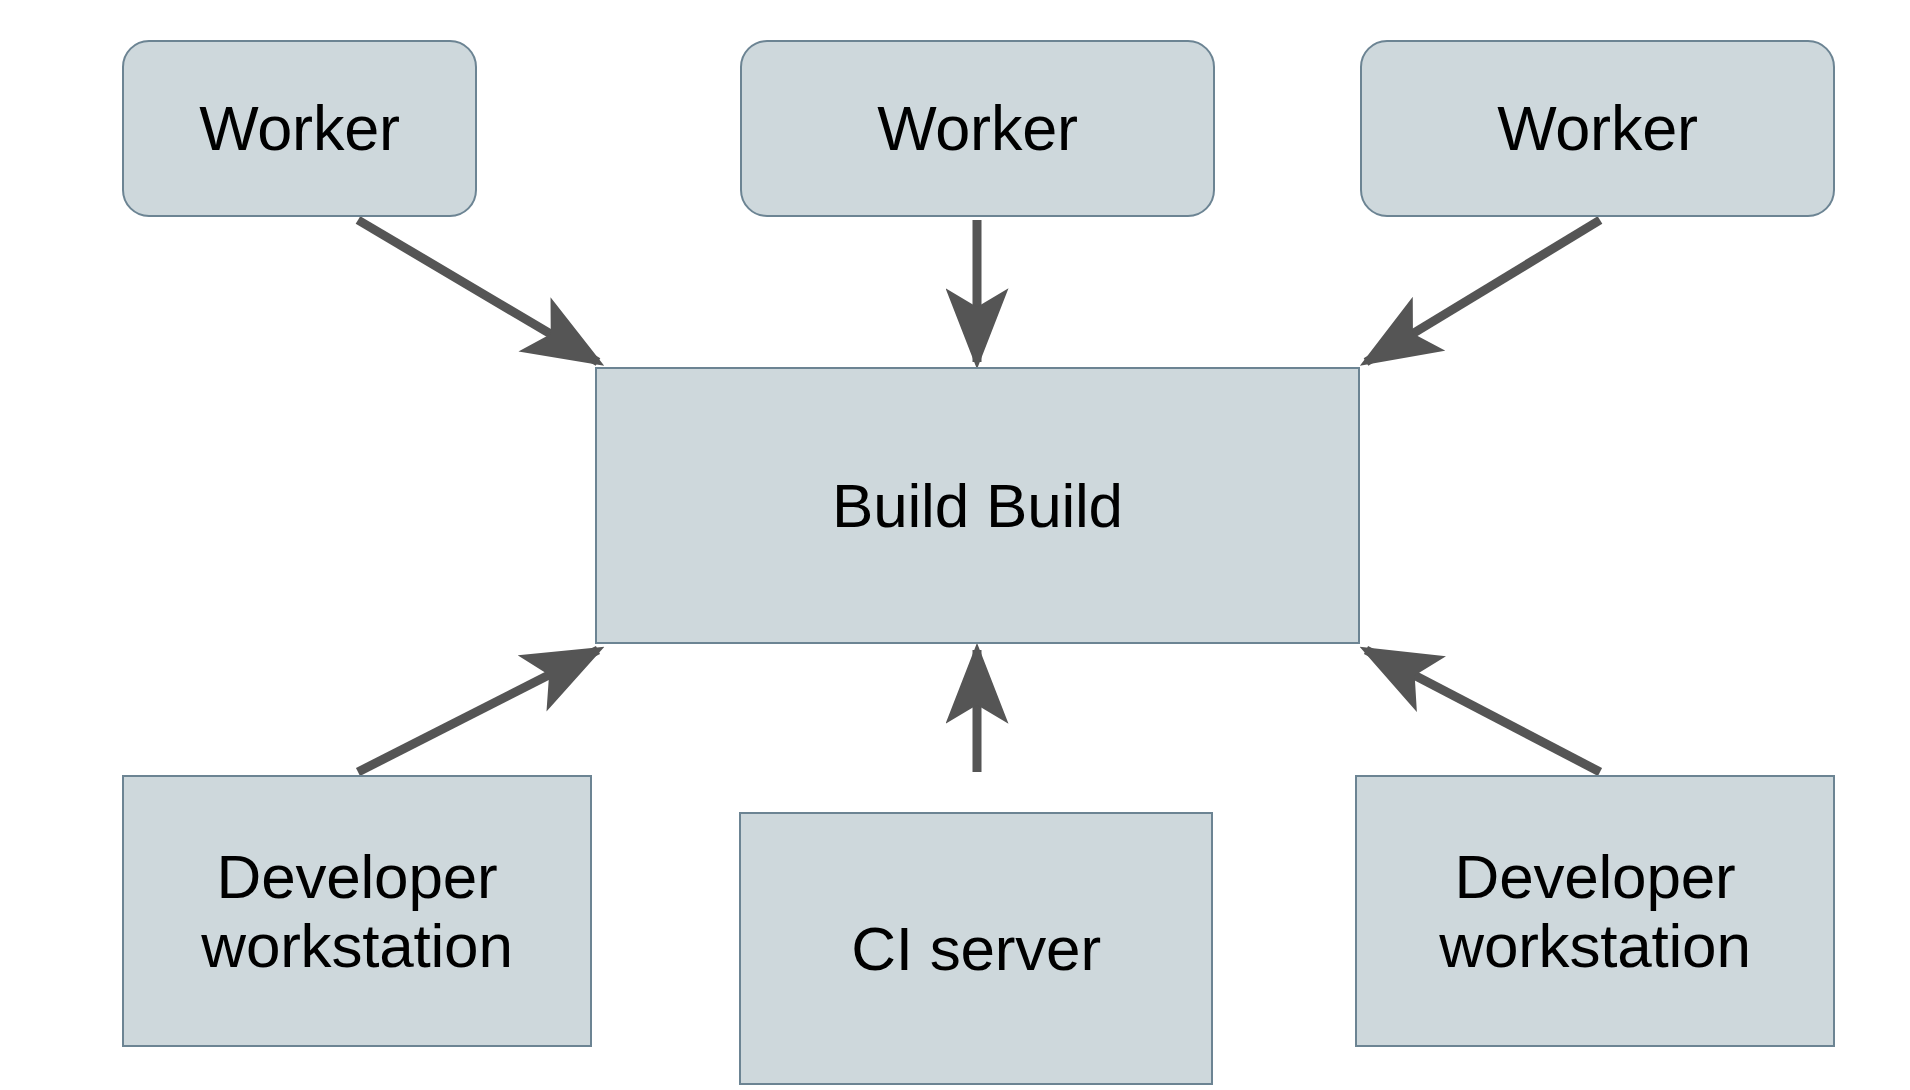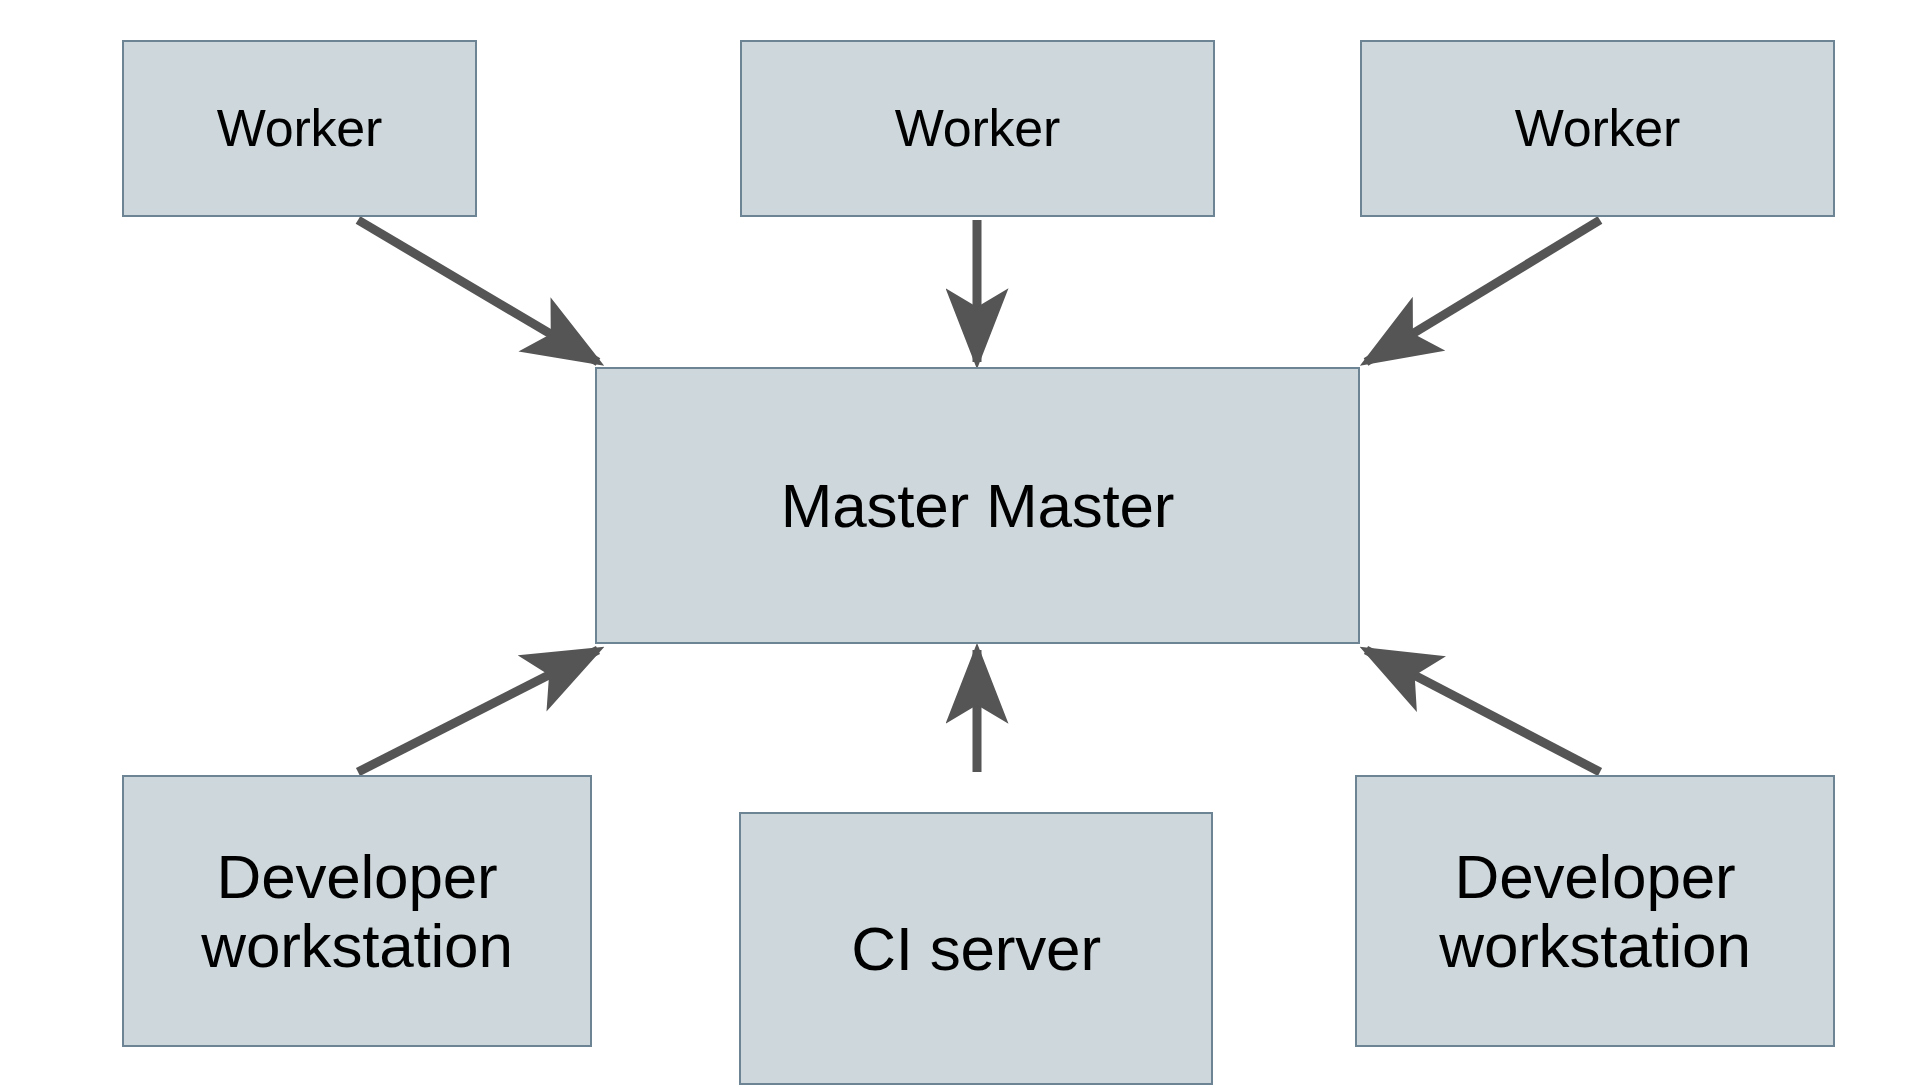--- a/index.html
+++ b/index.html
@@ -35,21 +35,21 @@
     align-items: center;
     justify-content: center;
     text-align: center;
     color: #000000;
     font-family: "Liberation Sans", sans-serif;
     font-weight: 400;
     line-height: 1.12;
     white-space: pre-line;
     letter-spacing: -0.2px;
   }
-  .node-worker { font-size: 52px; }
+  .node-worker { font-size: 63px; border-radius: 27px; }
   .node-master { font-size: 62px; }
   .node-endpoint { font-size: 62px; }
 </style>
 </head>
 <body>
 
 <div id="canvas" style="background: rgb(255, 255, 255);">
 
   <svg id="edges" viewBox="0 0 1910 1090" width="1910" height="1090" xmlns="http://www.w3.org/2000/svg">
     <defs>
@@ -67,20 +67,20 @@
     <line x1="358" y1="772" x2="598" y2="650" stroke="#555555" stroke-width="9" marker-end="url(#arrowhead)"></line>
 
     <line x1="977" y1="772" x2="977" y2="650" stroke="#555555" stroke-width="9" marker-end="url(#arrowhead)"></line>
 
     <line x1="1600" y1="772" x2="1366" y2="650" stroke="#555555" stroke-width="9" marker-end="url(#arrowhead)"></line>
   </svg>
 
   <div class="node node-worker" style="left: 122px; top: 40px; width: 355px; height: 177px; background: rgb(206, 216, 220); border-color: rgb(108, 132, 147); color: rgb(0, 0, 0);">Worker</div>
   <div class="node node-worker" style="left: 740px; top: 40px; width: 475px; height: 177px; background: rgb(206, 216, 220); border-color: rgb(108, 132, 147); color: rgb(0, 0, 0);">Worker</div>
   <div class="node node-worker" style="left: 1360px; top: 40px; width: 475px; height: 177px; background: rgb(206, 216, 220); border-color: rgb(108, 132, 147); color: rgb(0, 0, 0);">Worker</div>
-  <div class="node node-master" style="left: 595px; top: 367px; width: 765px; height: 277px; background: rgb(206, 216, 220); border-color: rgb(108, 132, 147); color: rgb(0, 0, 0);">Master Master</div>
+  <div class="node node-master" style="left: 595px; top: 367px; width: 765px; height: 277px; background: rgb(206, 216, 220); border-color: rgb(108, 132, 147); color: rgb(0, 0, 0);">Build Build</div>
   <div class="node node-endpoint" style="left: 122px; top: 775px; width: 470px; height: 272px; background: rgb(206, 216, 220); border-color: rgb(108, 132, 147); color: rgb(0, 0, 0);">Developer
 workstation</div>
   <div class="node node-endpoint" style="left: 739px; top: 776px; width: 474px; height: 273px; background: rgb(206, 216, 220); border-color: rgb(108, 132, 147); color: rgb(0, 0, 0); margin-top: 36px;">CI server</div>
   <div class="node node-endpoint" style="left: 1355px; top: 775px; width: 480px; height: 272px; background: rgb(206, 216, 220); border-color: rgb(108, 132, 147); color: rgb(0, 0, 0);">Developer
 workstation</div>
 
 </div>
 
 </body></html>

